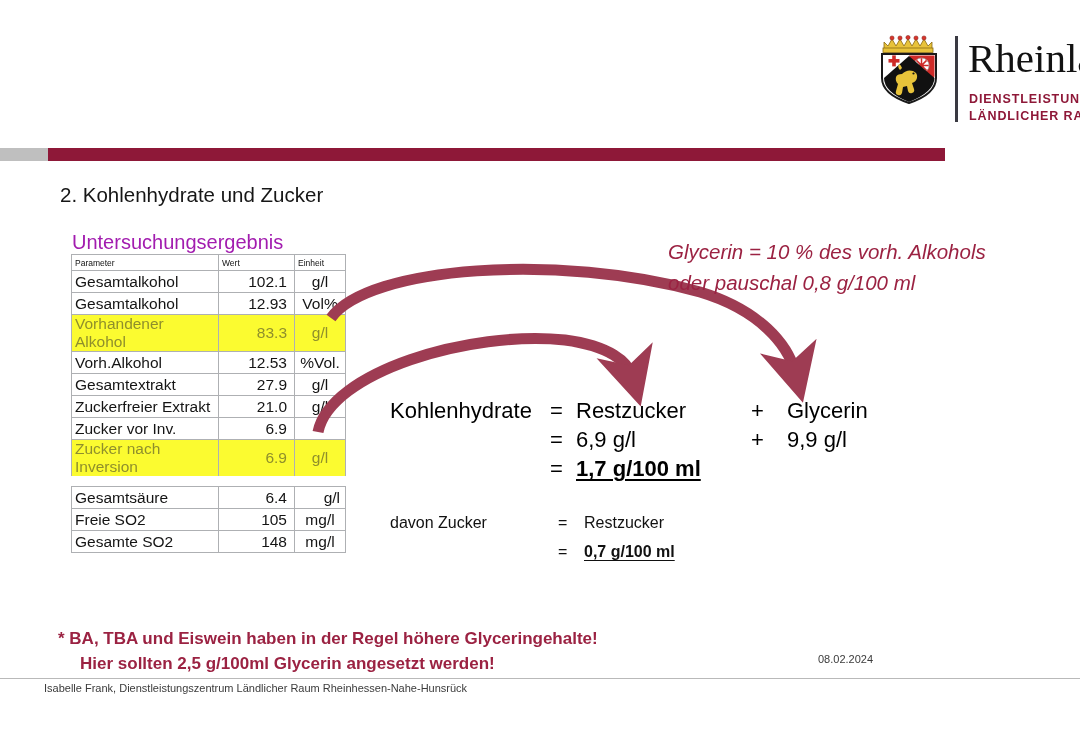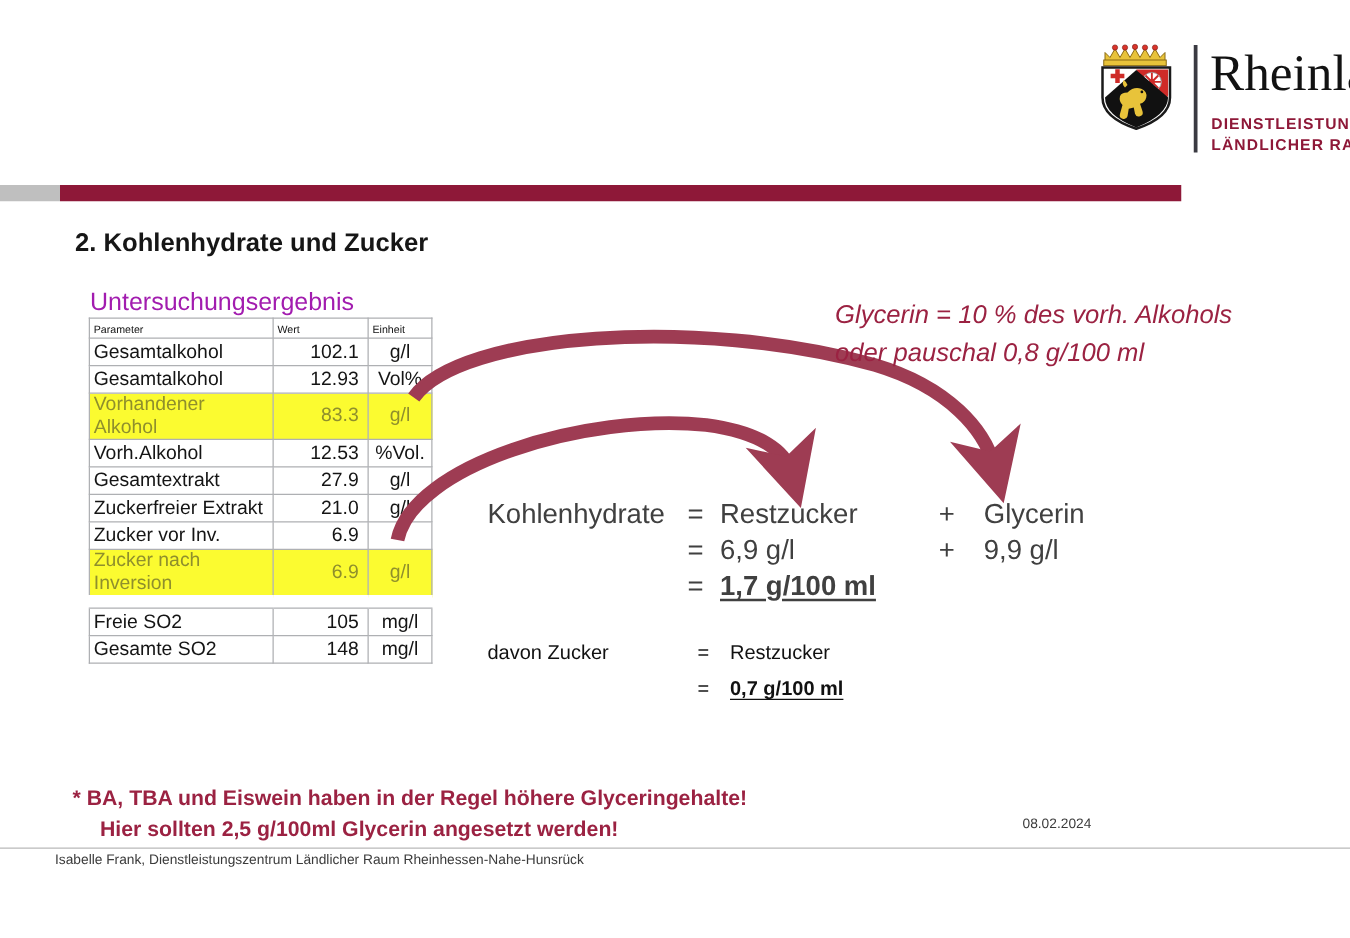--- a/index.html
+++ b/index.html
@@ -17,21 +17,21 @@
   .logo-word{position:absolute;left:96px;top:6px;font-family:"Liberation Serif","DejaVu Serif",serif;
     font-size:41px;color:#121212;letter-spacing:0px;white-space:nowrap;line-height:48px;}
   .logo-sub{position:absolute;left:97px;top:63px;font-size:12.5px;font-weight:bold;
     color:#8E1838;letter-spacing:.9px;line-height:17px;white-space:nowrap;}
 
   .page-title{position:absolute;left:48px;top:90px;font-size:40px;color:#9B2242;
     letter-spacing:0px;white-space:nowrap;font-weight:normal;}
   .rule-grey{position:absolute;left:0px;top:148px;width:48px;height:13px;background:#bfbfbf;}
   .rule-red{position:absolute;left:48px;top:148px;width:897px;height:13px;background:#8E1838;}
 
-  .section-head{position:absolute;left:60px;top:183px;font-size:20.5px;font-weight:bold;color:#161616;
+  .section-head{position:absolute;left:60px;top:183px;font-size:20.5px;font-weight:normal;color:#161616;
     white-space:nowrap;}
 
   
   .tbl-caption{position:absolute;left:72px;top:231px;font-size:20px;color:#a21caf;white-space:nowrap;}
   .tbl{position:absolute;left:71px;top:254px;width:274px;border-collapse:collapse;
     table-layout:fixed;background:#fff;border-radius:29px;}
   .tbl col.c1{width:147px;}
   .tbl col.c2{width:76px;}
   .tbl col.c3{width:51px;}
   .tbl th,.tbl td{border:1px solid #aeb0b3;padding:0;height:21px;vertical-align:middle;}
@@ -46,21 +46,21 @@
     border-bottom:1px solid #aeb0b3;height:7px;}
 
   
   .arrows{position:absolute;left:0;top:0;width:1080px;height:750px;pointer-events:none;}
 
   
   .glyc-note{position:absolute;left:668px;top:236px;font-size:20.5px;font-style:italic;
     color:#9B2242;line-height:31px;white-space:nowrap;}
 
   
-  .formula{position:absolute;left:390px;top:396px;font-size:22px;color:#404040;line-height:29px;}
+  .formula{position:absolute;left:390px;top:396px;font-size:22px;color:#000000;line-height:29px;}
   .frow{display:flex;align-items:baseline;height:29px;}
   .f-lbl{width:160px;flex:none;}
   .f-eq{width:26px;flex:none;}
   .f-a{width:175px;flex:none;}
   .f-plus{width:36px;flex:none;}
   .f-b{flex:none;}
   .ul{font-weight:bold;text-decoration:underline;text-underline-offset:3px;}
   .formula2{position:absolute;left:390px;top:508px;font-size:16px;color:#111;line-height:29px;}
   .f2-lbl{width:168px;flex:none;}
 
@@ -186,20 +186,25 @@
           <td class="p">Zucker nach Inversion</td>
           <td class="v">6.9</td>
           <td class="u">g/l</td>
         </tr>
         <tr class="gap">
           <td></td>
           <td></td>
           <td></td>
         </tr>
         <tr>
+          <td class="p">Gesamtsäure</td>
+          <td class="v">6.4</td>
+          <td class="u-right">g/l</td>
+        </tr>
+        <tr>
           <td class="p">Freie SO2</td>
           <td class="v">105</td>
           <td class="u">mg/l</td>
         </tr>
         <tr>
           <td class="p">Gesamte SO2</td>
           <td class="v">148</td>
           <td class="u">mg/l</td>
         </tr>
       </tbody>

